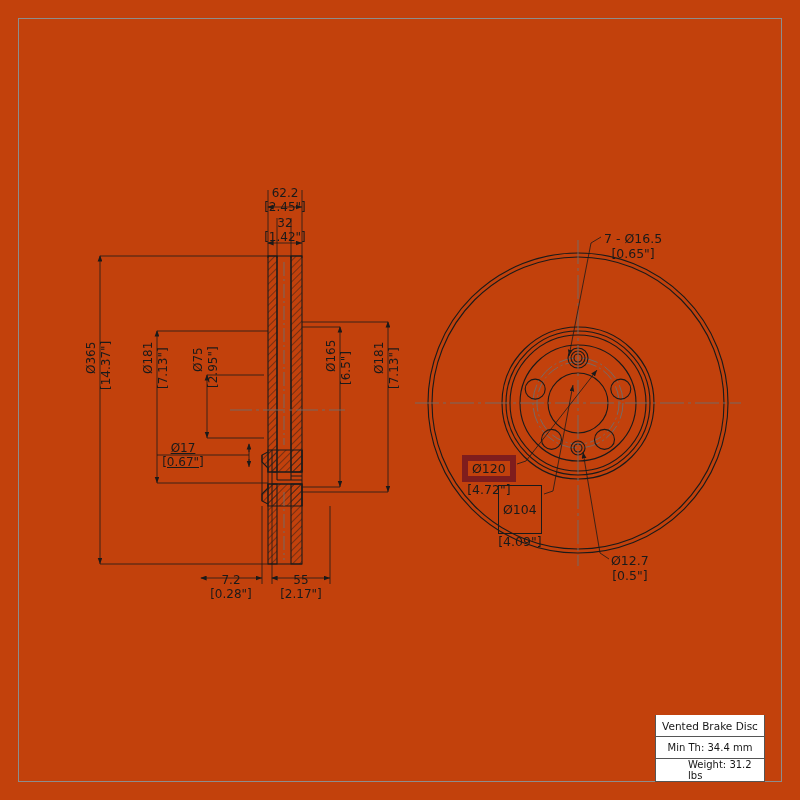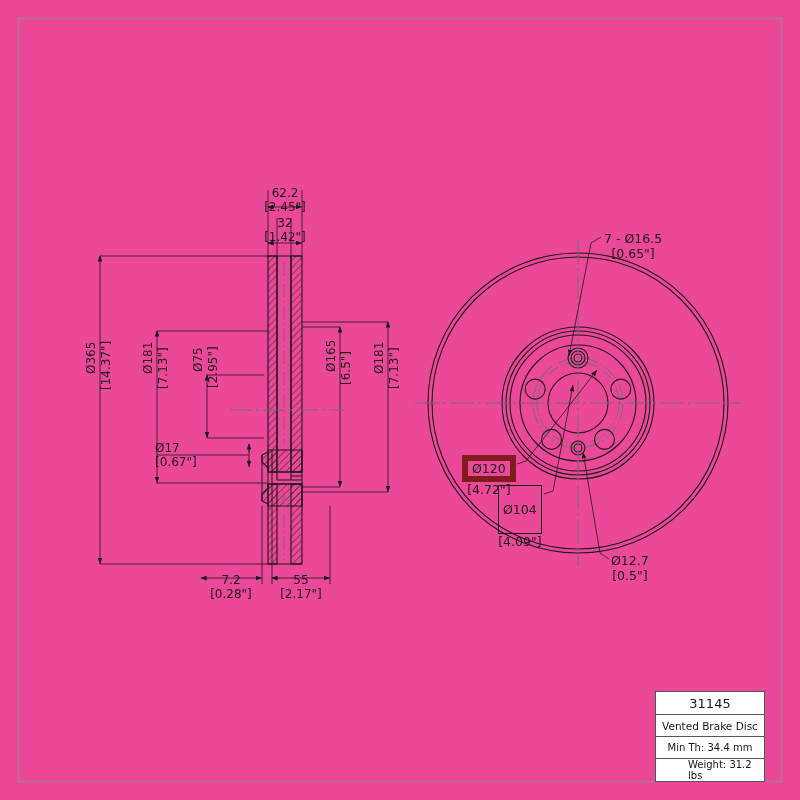--- a/index.html
+++ b/index.html
@@ -1,18 +1,18 @@
 <!DOCTYPE html>
 <html><head>
 <meta charset="utf-8">
 <style>
   html,body{margin:0;padding:0;background:#ffffff;}
   body{width:800px;height:800px;overflow:hidden;
        font-family:"DejaVu Sans","Liberation Sans",sans-serif;}
-  #sheet{position:relative;width:800px;height:800px;background:#ec4899;}
+  #sheet{position:relative;width:800px;height:800px;background:#c2410c;}
   #frame{position:absolute;left:18px;top:18px;width:764px;height:764px;
          border:1px solid #8d8d8d;box-sizing:border-box;}
   svg{position:absolute;left:0;top:0;width:800px;height:800px;}
   #tb-wrap{position:absolute;left:655px;top:691px;width:110px;height:91px;}
   .tb-row{position:absolute;left:0;width:110px;border:1px solid #555;
           border-top:none;box-sizing:border-box;display:flex;
           align-items:center;justify-content:center;background:#fff;
           color:#161616;}
   .tb-row.first{border-top:1px solid #555;}
   .tb-t1{font-size:13px;}
@@ -242,22 +242,22 @@
 
   <div style="position:absolute;left:191px;top:372px;font-size:12px;color:#1a1a1a;
               transform:rotate(-90deg);transform-origin:left top;white-space:nowrap;">
     <span>Ø75</span>
   </div>
   <div style="position:absolute;left:206px;top:388px;font-size:12px;color:#1a1a1a;
               transform:rotate(-90deg);transform-origin:left top;white-space:nowrap;">
     <span>[2.95"]</span>
   </div>
 
-  <div style="position:absolute;left:155px;top:441px;width:56px;text-align:left;
-              font-size:12px;color:#1a1a1a;">
+  <div style="position:absolute;left:155px;top:441px;width:56px;text-align:center;
+              font-size:12px;color:#1a1a1a;text-decoration:underline;">
     <div>Ø17</div>
     <div>[0.67"]</div>
   </div>
 
   <div style="position:absolute;left:324px;top:372px;font-size:12px;color:#1a1a1a;
               transform:rotate(-90deg);transform-origin:left top;white-space:nowrap;">
     <span>Ø165</span>
   </div>
   <div style="position:absolute;left:339px;top:385px;font-size:12px;color:#1a1a1a;
               transform:rotate(-90deg);transform-origin:left top;white-space:nowrap;">
@@ -299,19 +299,18 @@
     <div style="border:1px solid #1a1a1a;padding:16px 4px;display:inline-block;">Ø104</div>
     <div style="text-align:center;">[4.09"]</div>
   </div>
 
   <div style="position:absolute;left:611px;top:553px;font-size:12.5px;color:#1a1a1a;">
     <div>Ø12.7</div>
     <div style="text-align:center;">[0.5"]</div>
   </div>
 
   <div id="tb-wrap">
-    <div class="tb-row first tb-t1" style="top:0;height:24px;">31145</div>
     <div class="tb-row tb-t2" style="top:24px;height:22px;">Vented Brake Disc</div>
     <div class="tb-row tb-t3" style="top:46px;height:22px;">Min Th: 34.4 mm</div>
     <div class="tb-row tb-t3" style="top:68px;height:23px;padding-left:32px;">Weight: 31.2 lbs</div>
   </div>
 
 </div>
 
 </body></html>

